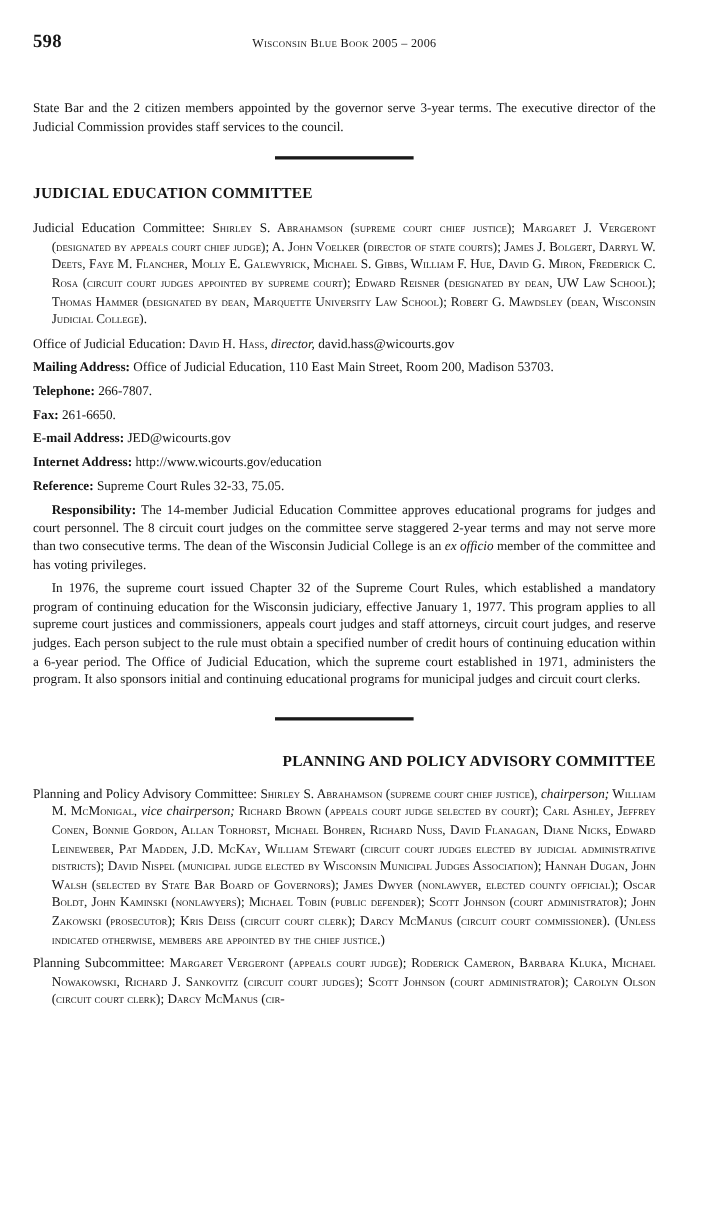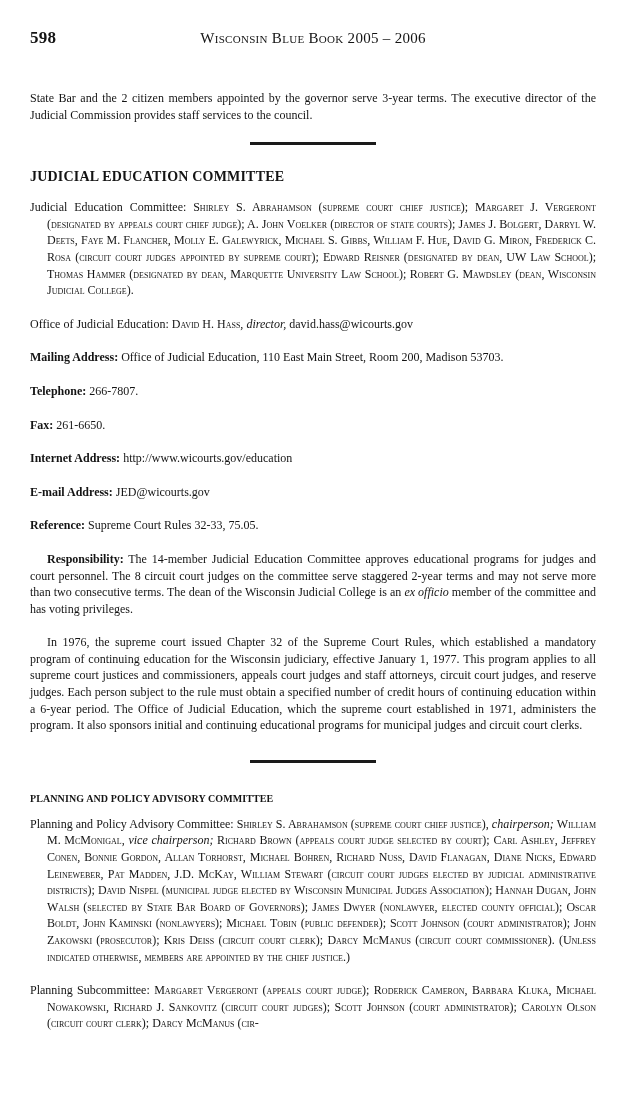--- a/index.html
+++ b/index.html
@@ -28,21 +28,21 @@
     padding: 28px 44px 0 30px;
   }
   .folio {
     font-size: 17px;
     font-weight: bold;
     letter-spacing: 0.2px;
   }
   .running-head {
     flex: 1;
     text-align: center;
-    font-size: 15px;
+    font-size: 11px;
     letter-spacing: 0.3px;
     margin-right: 26px;
   }
   .sc { font-variant: small-caps; }
   .content {
     padding: 0 44px 0 30px;
   }
   p {
     margin: 0;
     font-size: 12px;
@@ -70,31 +70,31 @@
     text-indent: 17px;
   }
   .hang {
     padding-left: 17px;
     text-indent: -17px;
   }
   .lead-italic {
   }
   .bold { font-weight: bold; }
   .ital { font-style: italic; }
-  .gap-sm { margin-top: 17px; }
+  .gap-sm { margin-top: 5px; }
   .rule-wrap { margin: 26px 0 20px 0; }
   .rule2 {
     width: 126px;
     height: 3px;
     background: #1a1a1a;
     margin: 0 auto;
   }
   .section-title2 {
-    text-align: left;
-    font-size: 10px;
+    text-align: right;
+    font-size: 14px;
     font-weight: bold;
     margin: 30px 0 12px 0;
     letter-spacing: 0.1px;
   }
 </style>
 </head>
 <body>
 
 <div class="page">
 
@@ -125,25 +125,25 @@
 
     <p class="hang gap-sm">
       <span class="bold">Telephone:</span><span> 266-7807.</span>
     </p>
 
     <p class="hang gap-sm">
       <span class="bold">Fax:</span><span> 261-6650.</span>
     </p>
 
     <p class="hang gap-sm">
-      <span class="bold">Internet Address:</span><span> http://www.wicourts.gov/education</span>
+      <span class="bold">E-mail Address:</span><span> JED@wicourts.gov</span>
     </p>
 
     <p class="hang gap-sm">
-      <span class="bold">E-mail Address:</span><span> JED@wicourts.gov</span>
+      <span class="bold">Internet Address:</span><span> http://www.wicourts.gov/education</span>
     </p>
 
     <p class="hang gap-sm">
       <span class="bold">Reference:</span><span> Supreme Court Rules 32-33, 75.05.</span>
     </p>
 
     <p class="indent gap-sm">
       <span class="bold">Responsibility:</span><span> The 14-member Judicial Education Committee approves educational programs for judges and court personnel.  The 8 circuit court judges on the committee serve staggered 2-year terms and may not serve more than two consecutive terms.  The dean of the Wisconsin Judicial College is an </span><span class="ital">ex officio</span><span> member of the committee and has voting privileges.</span>
     </p>
 

